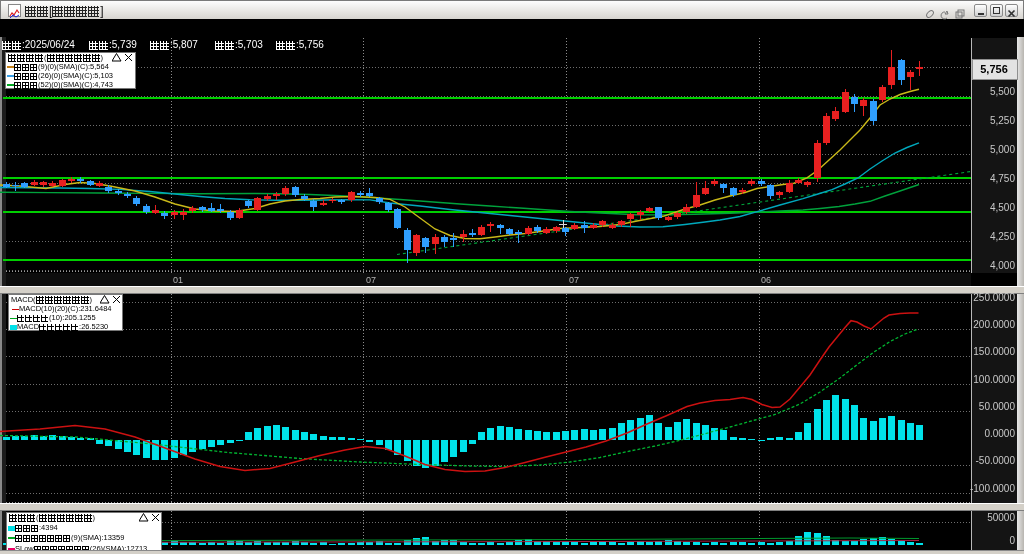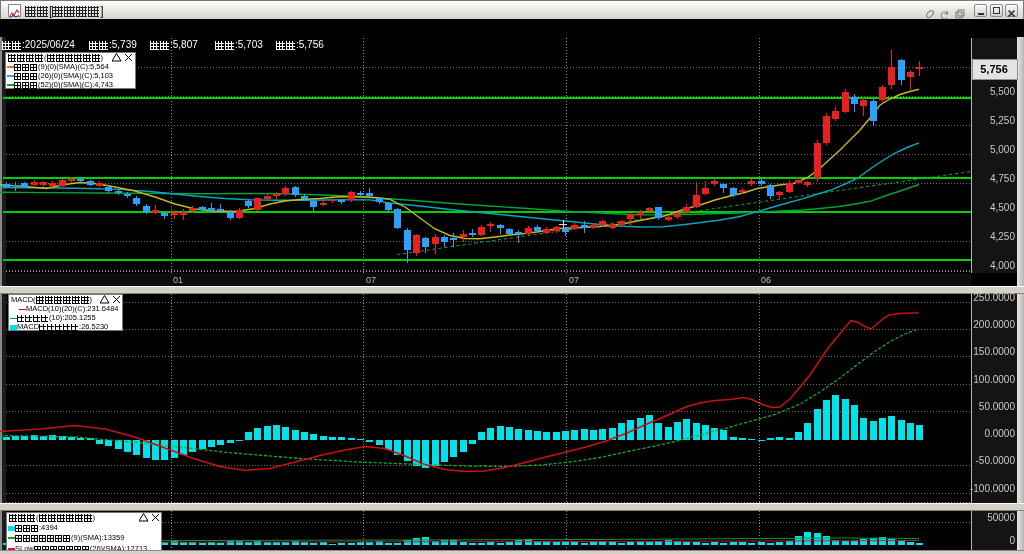--- a/index.html
+++ b/index.html
@@ -647,21 +647,21 @@
 <div class="abs" style="left:1px;top:19px"><span style="display:inline-block;width:7px;height:2px;background:#3aa0e8;vertical-align:middle"></span><span class="k" style="width:7px;height:7px;background-image:repeating-linear-gradient(0deg,#000 0 1px,transparent 1px 3px),repeating-linear-gradient(90deg,#000 0 1px,transparent 1px 3px)"></span><span class="k" style="width:7px;height:7px;background-image:repeating-linear-gradient(0deg,#000 0 1px,transparent 1px 3px),repeating-linear-gradient(90deg,#000 0 1px,transparent 1px 3px)"></span><span class="k" style="width:7px;height:7px;background-image:repeating-linear-gradient(0deg,#000 0 1px,transparent 1px 3px),repeating-linear-gradient(90deg,#000 0 1px,transparent 1px 3px)"></span>(26)(0)(SMA)(C):5,103</div>
 <div class="abs" style="left:1px;top:28px"><span style="display:inline-block;width:7px;height:2px;background:#0a2;vertical-align:middle"></span><span class="k" style="width:7px;height:7px;background-image:repeating-linear-gradient(0deg,#000 0 1px,transparent 1px 3px),repeating-linear-gradient(90deg,#000 0 1px,transparent 1px 3px)"></span><span class="k" style="width:7px;height:7px;background-image:repeating-linear-gradient(0deg,#000 0 1px,transparent 1px 3px),repeating-linear-gradient(90deg,#000 0 1px,transparent 1px 3px)"></span><span class="k" style="width:7px;height:7px;background-image:repeating-linear-gradient(0deg,#000 0 1px,transparent 1px 3px),repeating-linear-gradient(90deg,#000 0 1px,transparent 1px 3px)"></span>(52)(0)(SMA)(C):4,743</div>
 </div>
 <div class="abs" style="left:8px;top:294px;width:115px;height:37px;background:#fff;border:1px solid #777;font-size:7.5px;color:#000;line-height:8px;white-space:nowrap">
 <div class="abs" style="left:2px;top:1px">MACD(<span class="k" style="width:8px;height:8px;background-image:repeating-linear-gradient(0deg,#000 0 1px,transparent 1px 3px),repeating-linear-gradient(90deg,#000 0 1px,transparent 1px 3px)"></span><span class="k" style="width:8px;height:8px;background-image:repeating-linear-gradient(0deg,#000 0 1px,transparent 1px 3px),repeating-linear-gradient(90deg,#000 0 1px,transparent 1px 3px)"></span><span class="k" style="width:8px;height:8px;background-image:repeating-linear-gradient(0deg,#000 0 1px,transparent 1px 3px),repeating-linear-gradient(90deg,#000 0 1px,transparent 1px 3px)"></span><span class="k" style="width:8px;height:8px;background-image:repeating-linear-gradient(0deg,#000 0 1px,transparent 1px 3px),repeating-linear-gradient(90deg,#000 0 1px,transparent 1px 3px)"></span><span class="k" style="width:8px;height:8px;background-image:repeating-linear-gradient(0deg,#000 0 1px,transparent 1px 3px),repeating-linear-gradient(90deg,#000 0 1px,transparent 1px 3px)"></span><span class="k" style="width:8px;height:8px;background-image:repeating-linear-gradient(0deg,#000 0 1px,transparent 1px 3px),repeating-linear-gradient(90deg,#000 0 1px,transparent 1px 3px)"></span>)</div>
 <div class="abs" style="left:91px;top:0px"><svg width="22" height="9">
         <polygon points="4.5,0.5 9,8 0,8" fill="none" stroke="#000"></polygon>
         <line x1="13" y1="1" x2="20" y2="8" stroke="#000"></line>
         <line x1="20" y1="1" x2="13" y2="8" stroke="#000"></line>
       </svg></div>
-<div class="abs" style="left:10px;top:10px"><span style="display:inline-block;width:7px;height:1px;background:#c00;vertical-align:middle"></span>MACD(10)(20)(C):231.6484</div>
+<div class="abs" style="left:3px;top:10px"><span style="display:inline-block;width:7px;height:1px;background:#c00;vertical-align:middle"></span>MACD(10)(20)(C):231.6484</div>
 <div class="abs" style="left:1px;top:19px"><span style="display:inline-block;width:7px;height:1px;background:#0a2;vertical-align:middle"></span><span class="k" style="width:7px;height:7px;background-image:repeating-linear-gradient(0deg,#000 0 1px,transparent 1px 4px),repeating-linear-gradient(90deg,#000 0 1px,transparent 1px 4px)"></span><span class="k" style="width:7px;height:7px;background-image:repeating-linear-gradient(0deg,#000 0 1px,transparent 1px 4px),repeating-linear-gradient(90deg,#000 0 1px,transparent 1px 4px)"></span><span class="k" style="width:7px;height:7px;background-image:repeating-linear-gradient(0deg,#000 0 1px,transparent 1px 4px),repeating-linear-gradient(90deg,#000 0 1px,transparent 1px 4px)"></span><span class="k" style="width:7px;height:7px;background-image:repeating-linear-gradient(0deg,#000 0 1px,transparent 1px 4px),repeating-linear-gradient(90deg,#000 0 1px,transparent 1px 4px)"></span>(10):205.1255</div>
 <div class="abs" style="left:1px;top:28px"><span style="display:inline-block;width:7px;height:5px;background:#00e2ea;vertical-align:middle"></span>MACD<span class="k" style="width:7px;height:7px;background-image:repeating-linear-gradient(0deg,#000 0 1px,transparent 1px 4px),repeating-linear-gradient(90deg,#000 0 1px,transparent 1px 4px)"></span><span class="k" style="width:7px;height:7px;background-image:repeating-linear-gradient(0deg,#000 0 1px,transparent 1px 4px),repeating-linear-gradient(90deg,#000 0 1px,transparent 1px 4px)"></span><span class="k" style="width:7px;height:7px;background-image:repeating-linear-gradient(0deg,#000 0 1px,transparent 1px 4px),repeating-linear-gradient(90deg,#000 0 1px,transparent 1px 4px)"></span><span class="k" style="width:7px;height:7px;background-image:repeating-linear-gradient(0deg,#000 0 1px,transparent 1px 4px),repeating-linear-gradient(90deg,#000 0 1px,transparent 1px 4px)"></span><span class="k" style="width:7px;height:7px;background-image:repeating-linear-gradient(0deg,#000 0 1px,transparent 1px 4px),repeating-linear-gradient(90deg,#000 0 1px,transparent 1px 4px)"></span>:26.5230</div>
 </div>
 <div class="abs" style="left:6px;top:512px;width:156px;height:42px;background:#fff;border:1px solid #777;font-size:7.5px;color:#000;line-height:8px;white-space:nowrap;overflow:hidden;z-index:5">
 <div class="abs" style="left:2px;top:1px"><span class="k" style="width:8px;height:8px;background-image:repeating-linear-gradient(0deg,#000 0 1px,transparent 1px 3px),repeating-linear-gradient(90deg,#000 0 1px,transparent 1px 3px)"></span><span class="k" style="width:8px;height:8px;background-image:repeating-linear-gradient(0deg,#000 0 1px,transparent 1px 3px),repeating-linear-gradient(90deg,#000 0 1px,transparent 1px 3px)"></span><span class="k" style="width:8px;height:8px;background-image:repeating-linear-gradient(0deg,#000 0 1px,transparent 1px 3px),repeating-linear-gradient(90deg,#000 0 1px,transparent 1px 3px)"></span>(<span class="k" style="width:8px;height:8px;background-image:repeating-linear-gradient(0deg,#000 0 1px,transparent 1px 3px),repeating-linear-gradient(90deg,#000 0 1px,transparent 1px 3px)"></span><span class="k" style="width:8px;height:8px;background-image:repeating-linear-gradient(0deg,#000 0 1px,transparent 1px 3px),repeating-linear-gradient(90deg,#000 0 1px,transparent 1px 3px)"></span><span class="k" style="width:8px;height:8px;background-image:repeating-linear-gradient(0deg,#000 0 1px,transparent 1px 3px),repeating-linear-gradient(90deg,#000 0 1px,transparent 1px 3px)"></span><span class="k" style="width:8px;height:8px;background-image:repeating-linear-gradient(0deg,#000 0 1px,transparent 1px 3px),repeating-linear-gradient(90deg,#000 0 1px,transparent 1px 3px)"></span><span class="k" style="width:8px;height:8px;background-image:repeating-linear-gradient(0deg,#000 0 1px,transparent 1px 3px),repeating-linear-gradient(90deg,#000 0 1px,transparent 1px 3px)"></span><span class="k" style="width:8px;height:8px;background-image:repeating-linear-gradient(0deg,#000 0 1px,transparent 1px 3px),repeating-linear-gradient(90deg,#000 0 1px,transparent 1px 3px)"></span>)</div>
 <div class="abs" style="left:132px;top:0px"><svg width="22" height="9">
         <polygon points="4.5,0.5 9,8 0,8" fill="none" stroke="#000"></polygon>
         <line x1="13" y1="1" x2="20" y2="8" stroke="#000"></line>
         <line x1="20" y1="1" x2="13" y2="8" stroke="#000"></line>
       </svg></div>

